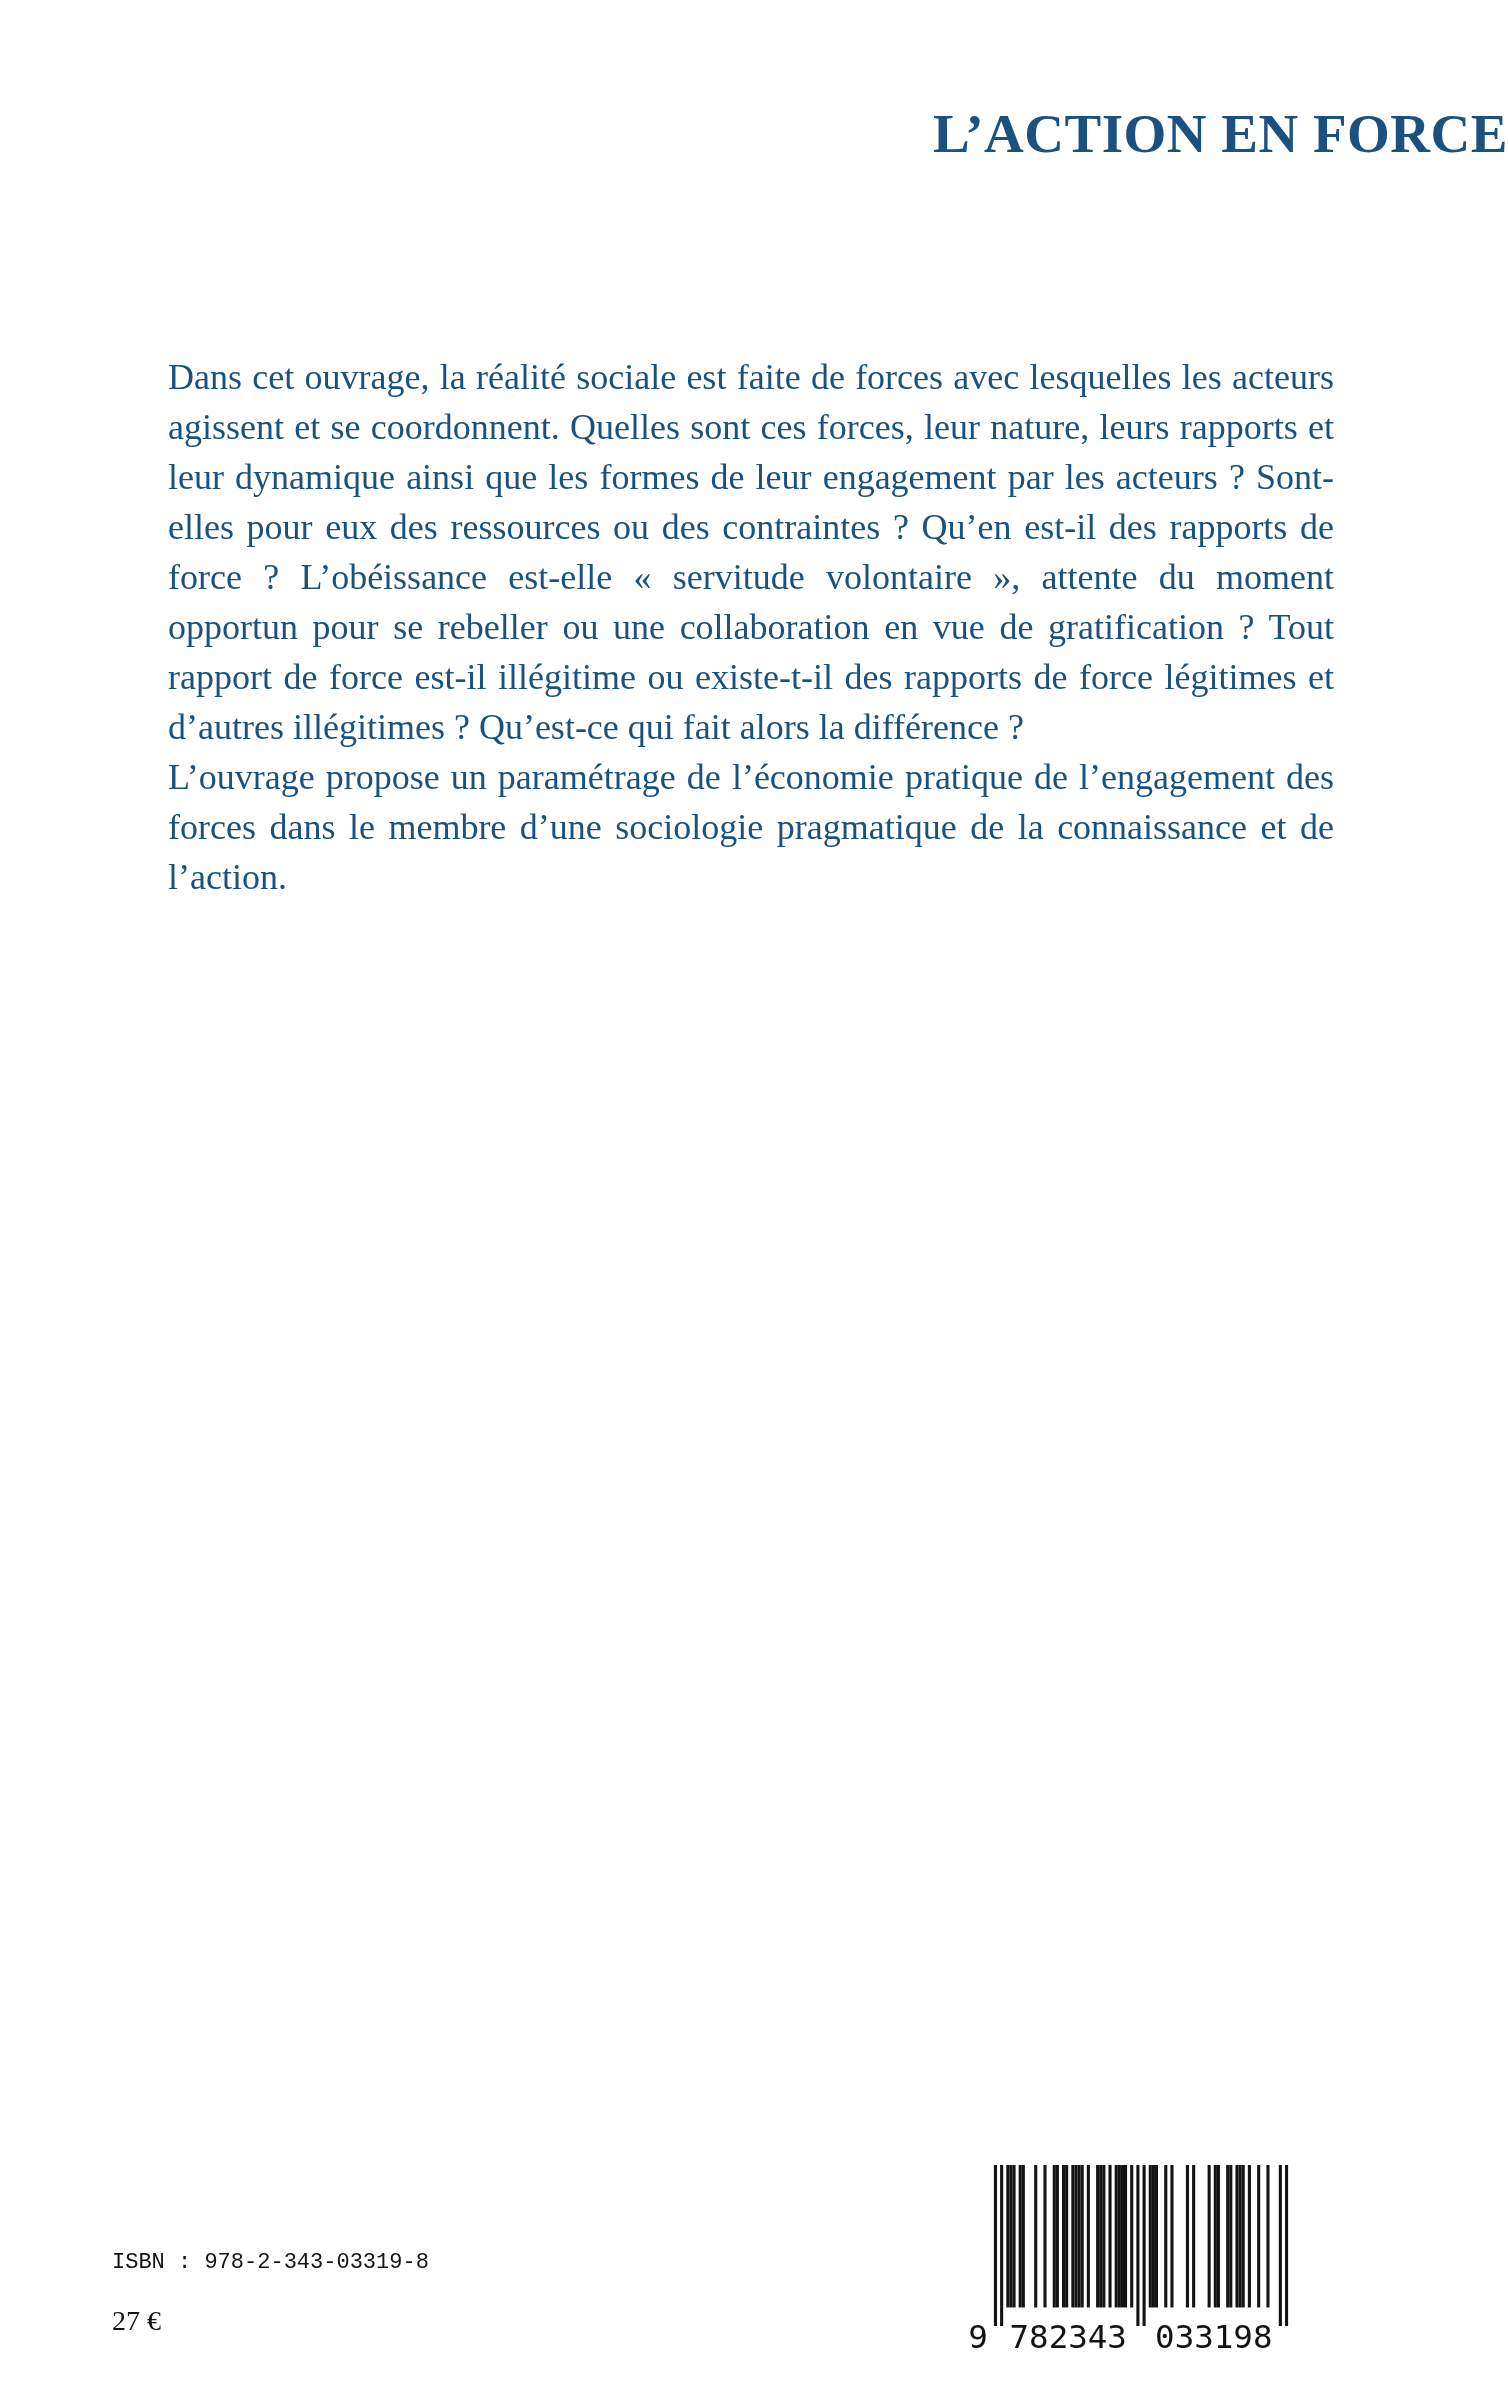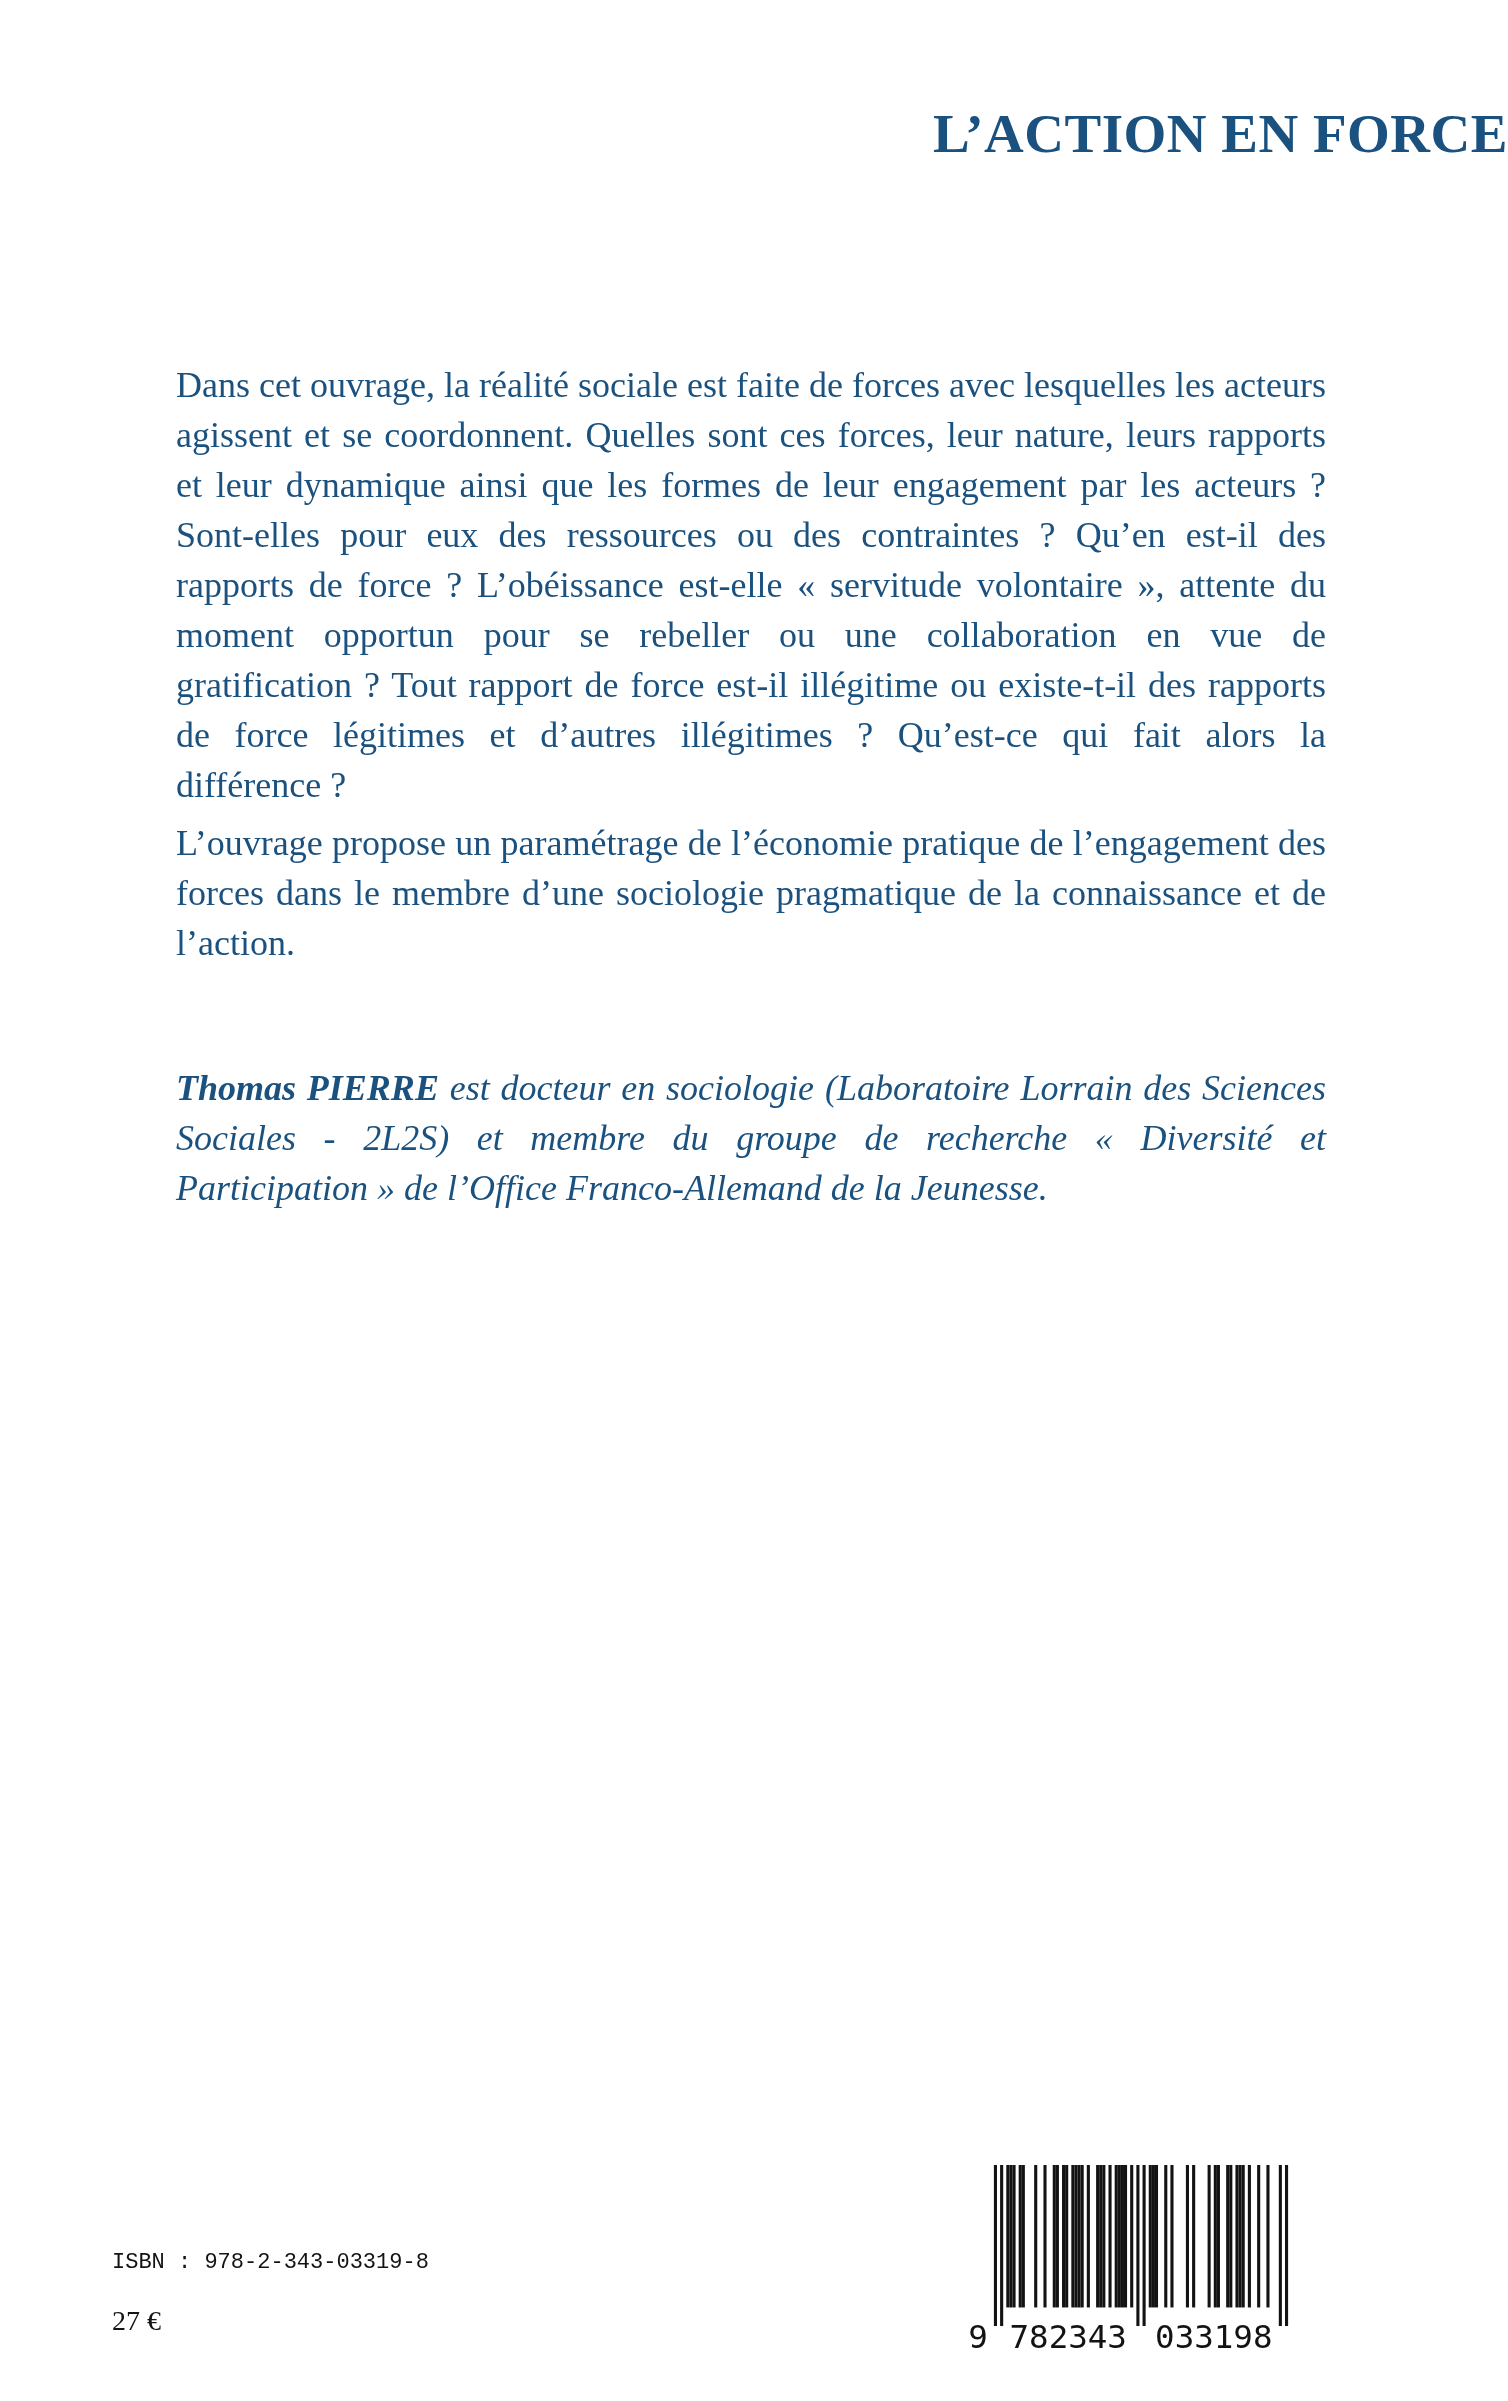--- a/index.html
+++ b/index.html
@@ -33,21 +33,21 @@
   .text-block{
     position:absolute;
     top:352px;
     left:168px;
     width:1166px;
     color:var(--text-blue);
     font-size:36px;
     line-height:50px;
     text-align:justify;
   }
-  .text-block p{margin:8px;}
+  .text-block p{margin:0;}
   .bio{
     margin-top:95px !important;
     font-style:italic;
   }
   .bio .author{font-weight:bold;}
   .isbn{
     position:absolute;
     left:112px;
     top:2250px;
     font-family:Liberation Mono, monospace;
@@ -84,21 +84,20 @@
 
 <div class="page">
 
   <h1 class="title">
     <span class="title-line">L’ACTION EN FORCE</span>
   </h1>
 
   <div class="text-block">
     <p>Dans cet ouvrage, la réalité sociale est faite de forces avec lesquelles les acteurs agissent et se coordonnent. Quelles sont ces forces, leur nature, leurs rapports et leur dynamique ainsi que les formes de leur engagement par les acteurs&nbsp;? Sont-elles pour eux des ressources ou des contraintes&nbsp;? Qu’en est-il des rapports de force&nbsp;? L’obéissance est-elle «&nbsp;servitude volontaire&nbsp;», attente du moment opportun pour se rebeller ou une collaboration en vue de gratification&nbsp;? Tout rapport de force est-il illégitime ou existe-t-il des rapports de force légitimes et d’autres illégitimes&nbsp;? Qu’est-ce qui fait alors la différence&nbsp;?</p>
     <p>L’ouvrage propose un paramétrage de l’économie pratique de l’engagement des forces dans le membre d’une sociologie pragmatique de la connaissance et de l’action.</p>
-    <p class="bio"><strong class="author">Thomas PIERRE</strong><span> est docteur en sociologie (Laboratoire Lorrain des Sciences Sociales - 2L2S) et membre du groupe de recherche «&nbsp;Diversité et Participation&nbsp;» de l’Office Franco-Allemand de la Jeunesse.</span></p>
   </div>
 
   <div class="isbn">ISBN : 978-2-343-03319-8</div>
 
   <div class="price">27 €</div>
 
   <div class="barcode">
     <svg viewBox="-8 0 111 62" xmlns="http://www.w3.org/2000/svg" preserveAspectRatio="xMidYMid meet">
         <rect x="0" y="0" width="1" height="52"></rect>
         <rect x="2" y="0" width="1" height="52"></rect>

